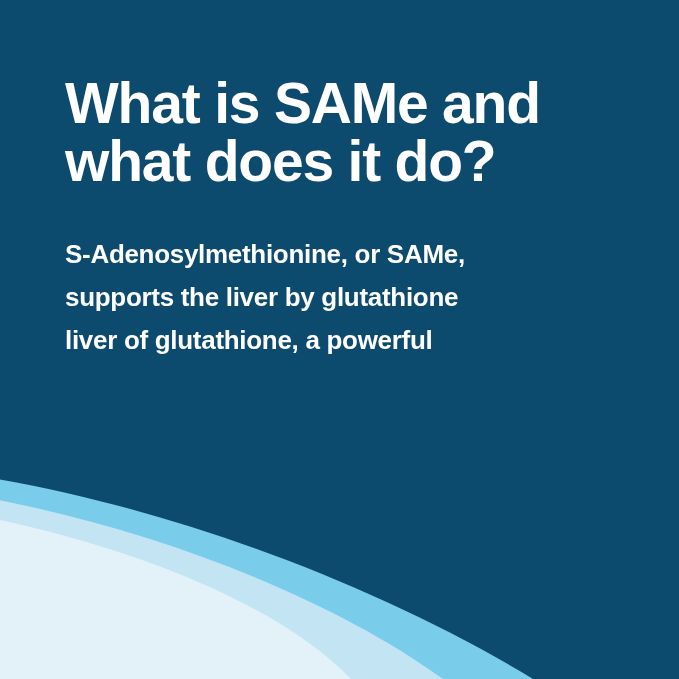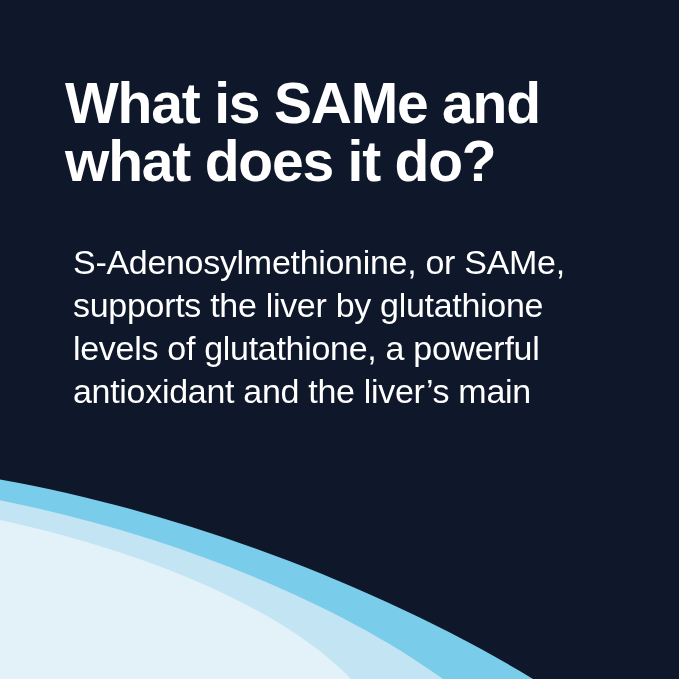--- a/index.html
+++ b/index.html
@@ -42,38 +42,38 @@
     font-weight: 700;
     line-height: 58px;
     letter-spacing: -1.2px;
     max-width: 520px;
   }
   #headline .hl-line {
     display: block;
     white-space: nowrap;
   }
   #body-copy {
-    margin: 8px;
+    margin: 0;
     padding-top: 43px;
     color: #FFFFFF;
-    font-size: 34px;
-    font-weight: 400;
+    font-size: 26px;
+    font-weight: 700;
     line-height: 43px;
     letter-spacing: -0.3px;
     max-width: 560px;
   }
   #body-copy .bc-line {
     display: block;
     white-space: nowrap;
   }
 </style>
 </head>
 <body>
 
-<div id="card" style="background: #0f172a;">
+<div id="card" style="background: #0c4a6e;">
 
   <svg id="decor" viewBox="0 0 679 679" width="679" height="679" xmlns="http://www.w3.org/2000/svg" aria-hidden="true">
     <defs>
       <clipPath id="cardClip">
         <rect x="0" y="0" width="679" height="679"></rect>
       </clipPath>
     </defs>
     <g clip-path="url(#cardClip)">
 
       <path d="M -40,473
@@ -93,18 +93,17 @@
   <div id="content">
 
     <h1 id="headline">
       <span class="hl-line">What is SAMe and</span>
       <span class="hl-line">what does it do?</span>
     </h1>
 
     <p id="body-copy">
       <span class="bc-line">S-Adenosylmethionine, or SAMe,</span>
       <span class="bc-line">supports the liver by glutathione</span>
-      <span class="bc-line">levels of glutathione, a powerful</span>
-      <span class="bc-line">antioxidant and the liver’s main</span>
+      <span class="bc-line">liver of glutathione, a powerful</span>
     </p>
 
   </div>
 </div>
 
 </body></html>

